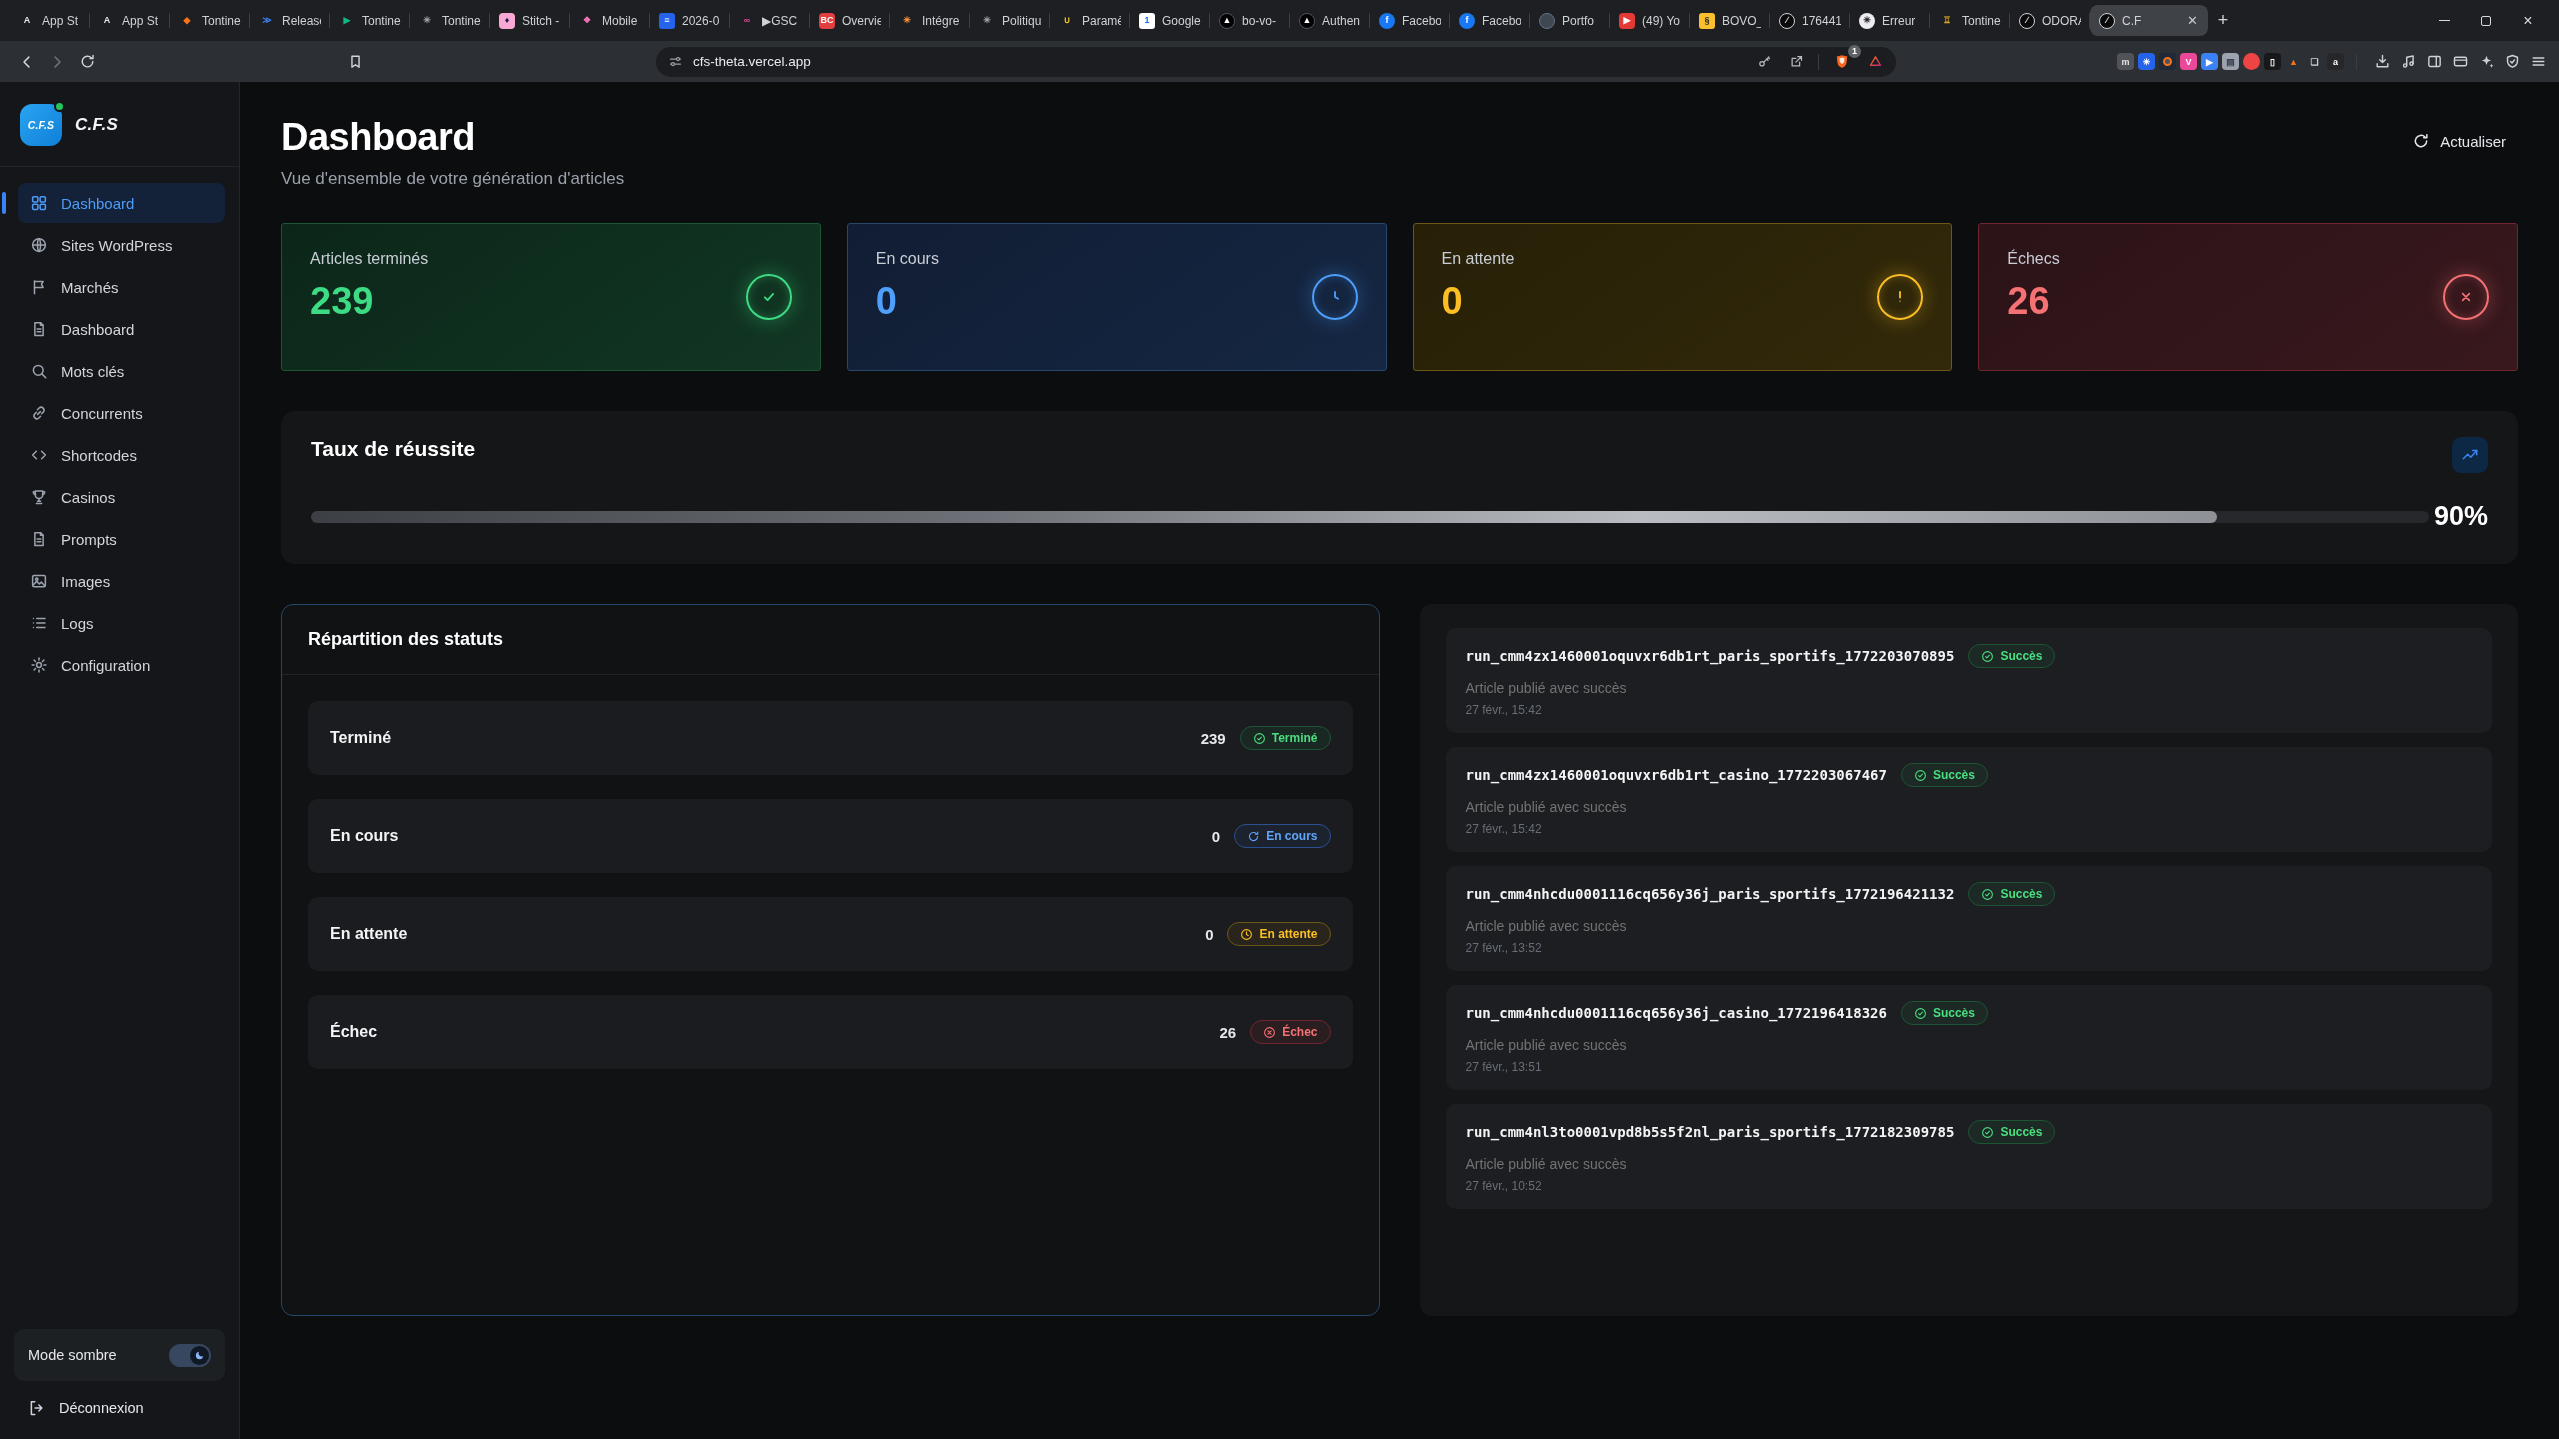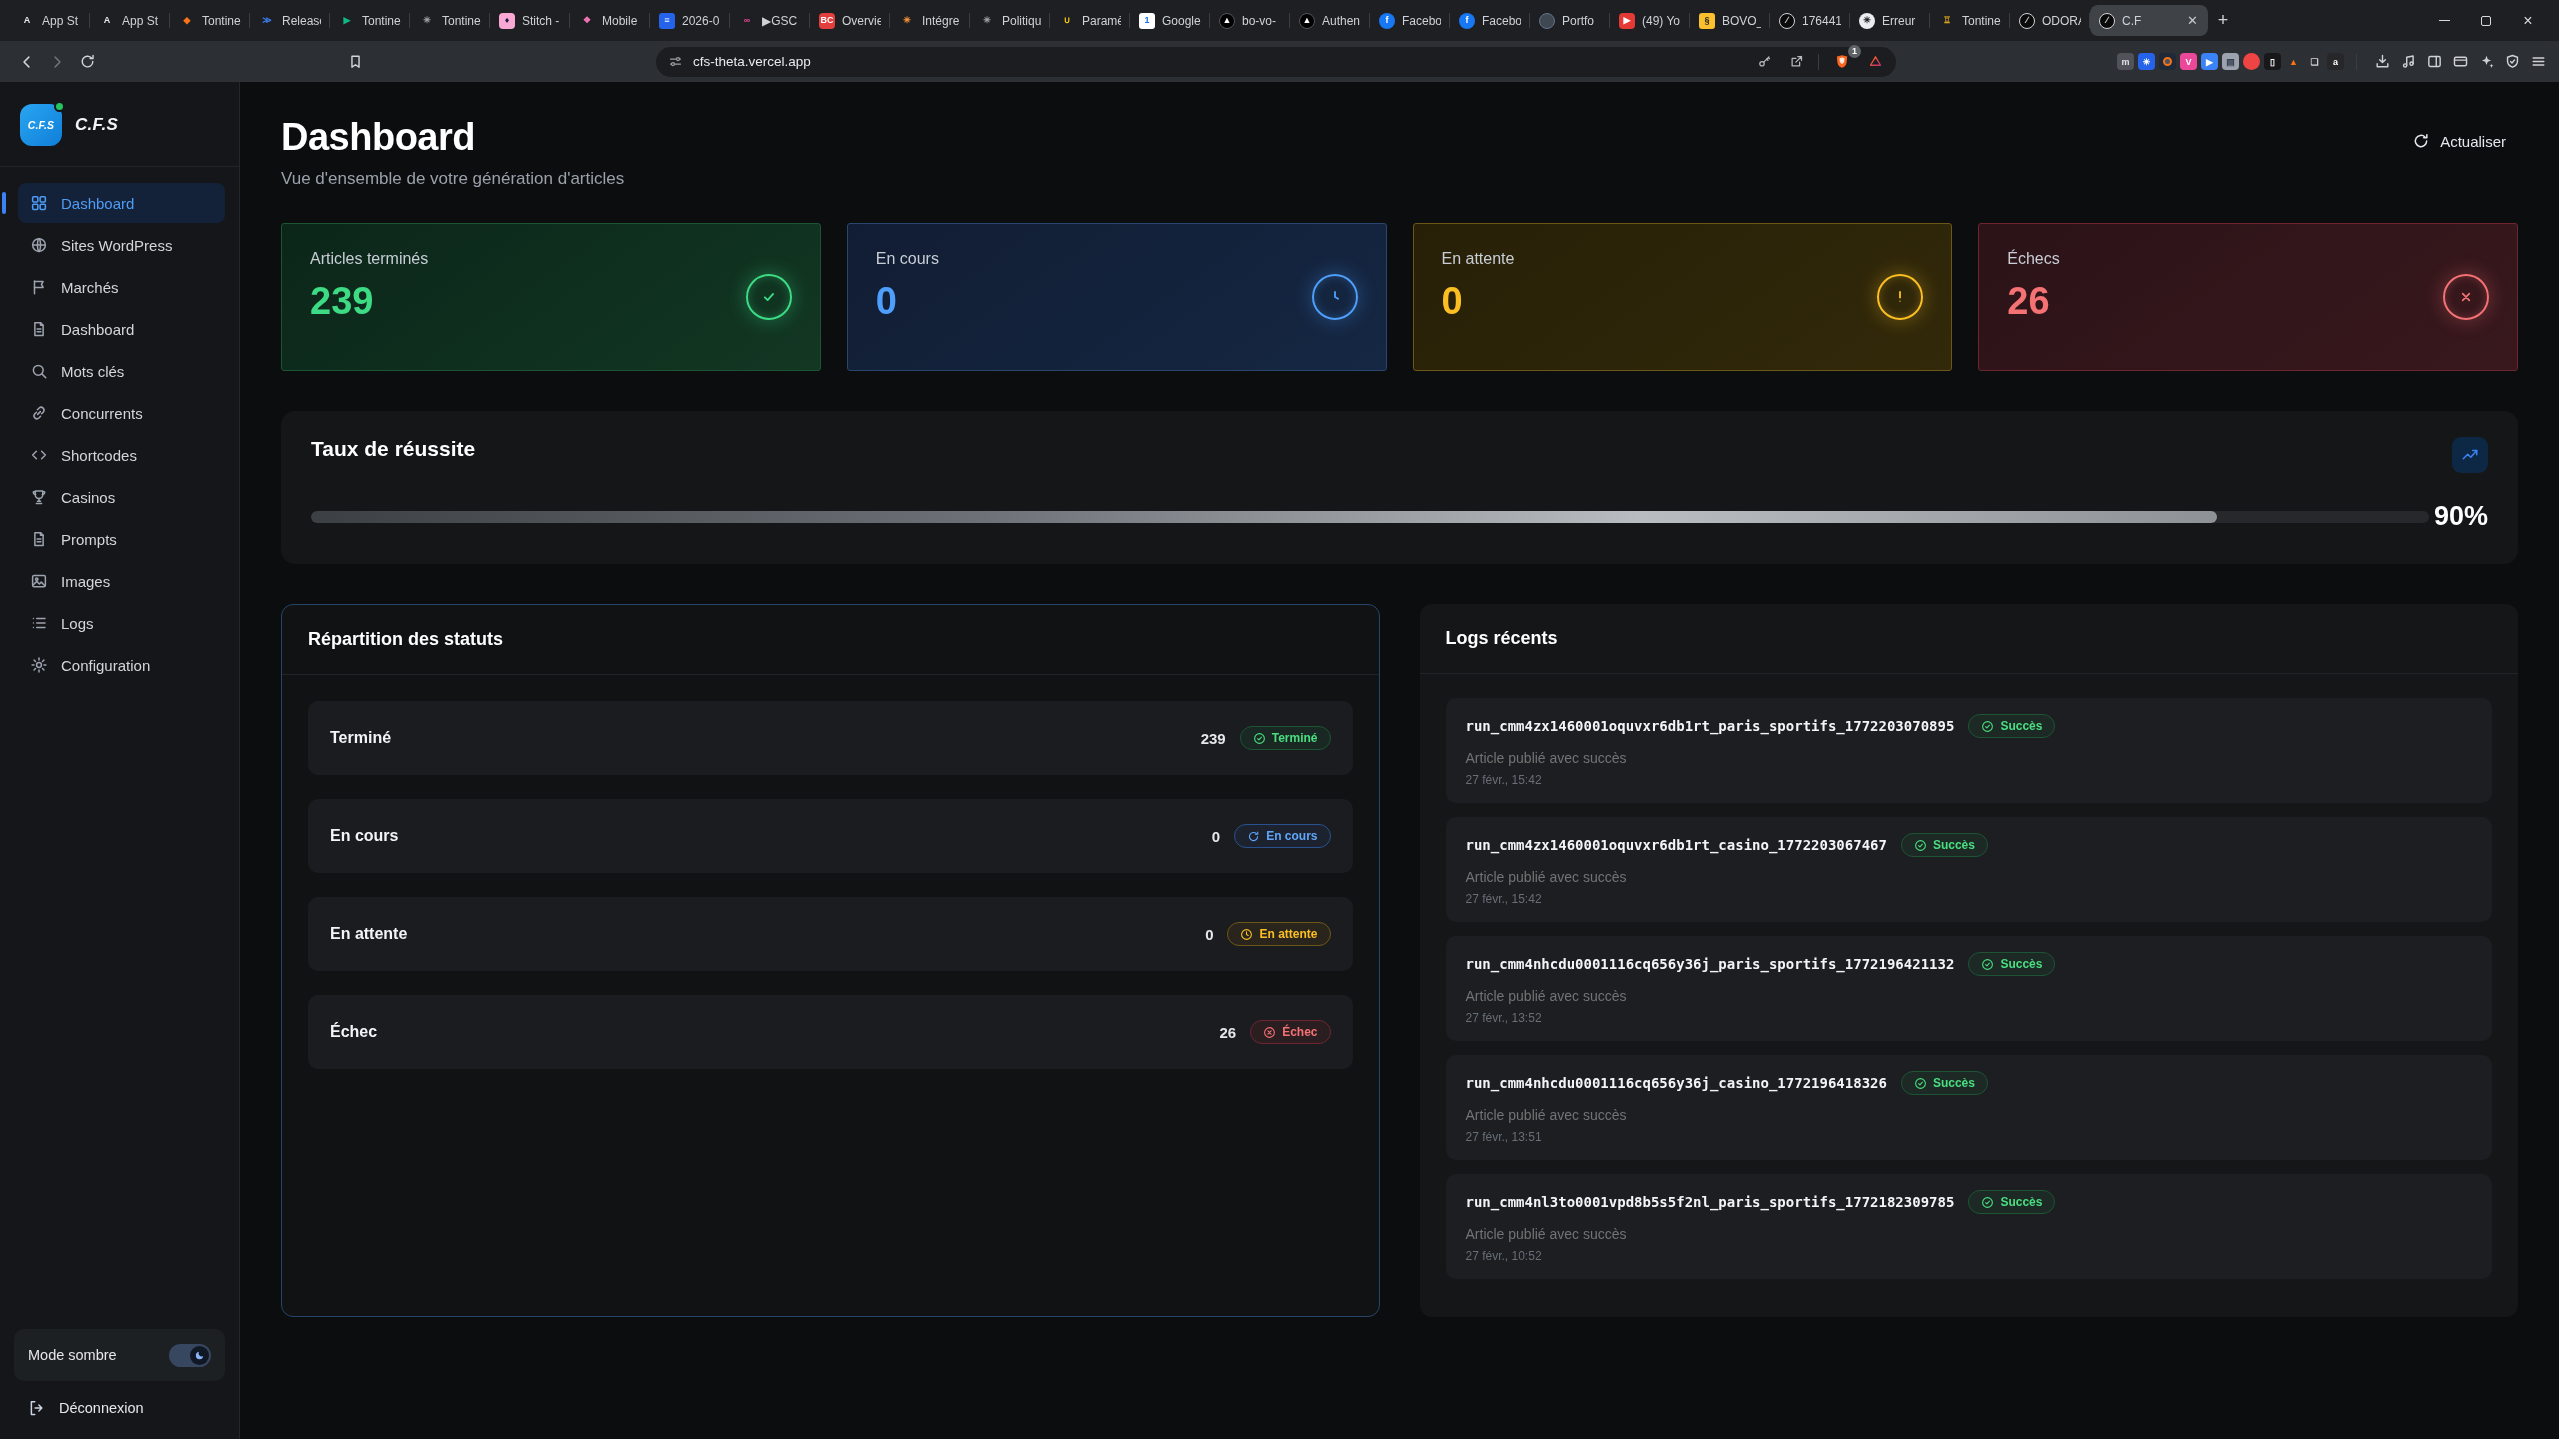--- a/index.html
+++ b/index.html
@@ -634,23 +634,20 @@
                     <path d="M9 9l6 6M15 9l-6 6"></path>
                   </svg>
                 <span>Échec</span>
               </span>
             </span>
           </div>
         </div>
       </div>
 
       <div class="panel logs-panel">
-        <div class="panel-head">
-            <div class="panel-title">Logs récents</div>
-          </div>
         <div class="panel-body" style="padding:24px 26px;">
           <div class="log-entry">
               <div class="log-top">
                 <span class="log-id">run_cmm4zx1460001oquvxr6db1rt_paris_sportifs_1772203070895</span>
                 <span class="badge b-green">
                   <svg class="ic" width="13" height="13" viewBox="0 0 24 24">
                     <circle cx="12" cy="12" r="9"></circle>
                     <path d="M8.5 12.3l2.4 2.4 4.6-5.2"></path>
                   </svg>
                   <span>Succès</span>

